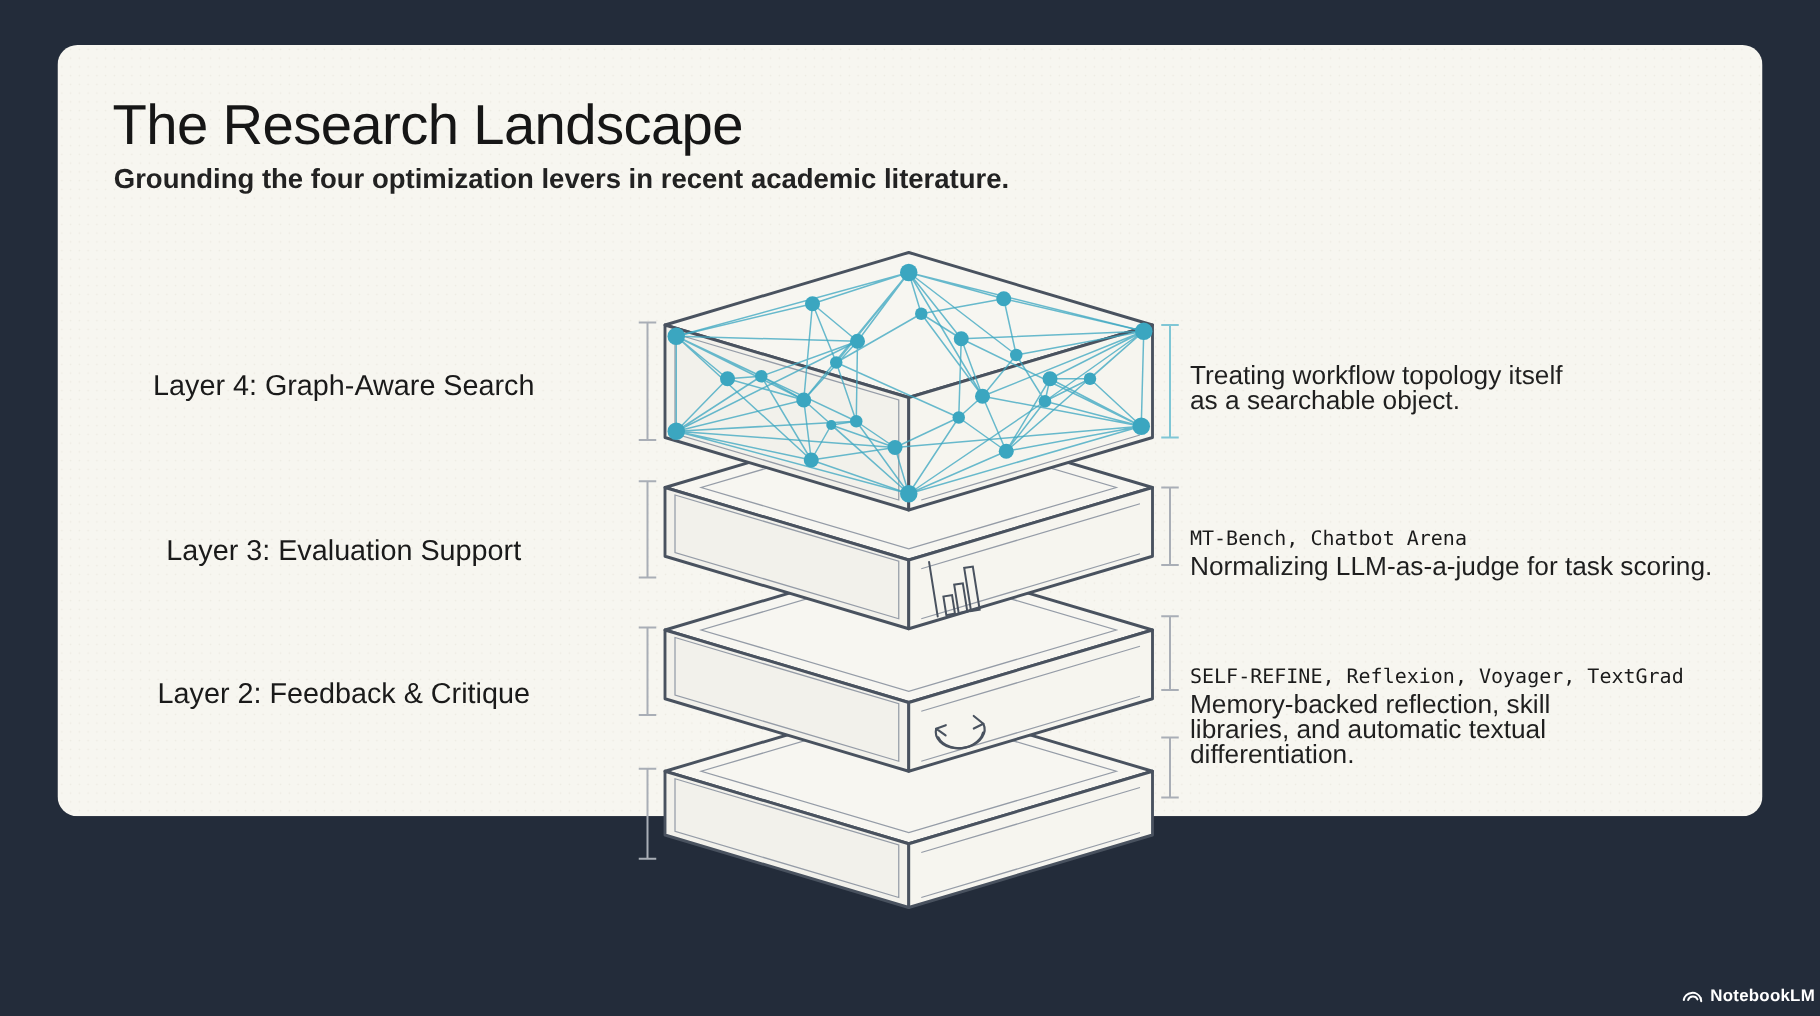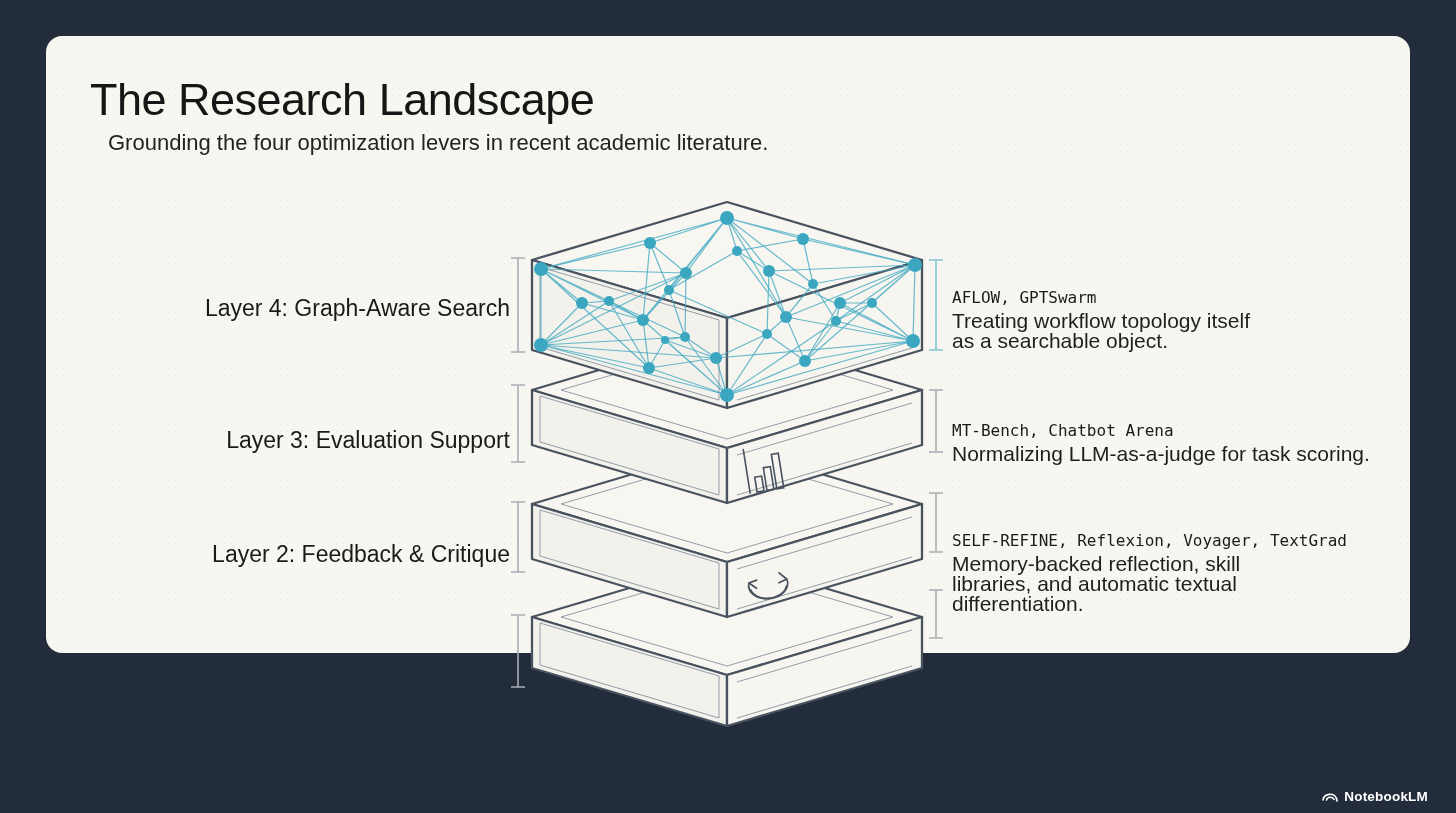--- a/index.html
+++ b/index.html
@@ -13,43 +13,43 @@
     background:#F7F6F0;border-radius:16px;
     background-image:radial-gradient(#ECEAE1 0.7px, transparent 0.8px);
     background-size:7px 7px;
   }
   .title{
     position:absolute;left:44px;top:38px;
     font-size:45px;font-weight:500;color:#161616;letter-spacing:-0.5px;
   }
   .subtitle{
     position:absolute;left:45px;top:94px;
-    font-size:22px;font-weight:400;color:#222;margin-left:17px;
+    font-size:22px;font-weight:700;color:#222;
   }
   .layer-label{
-    position:absolute;right:900px;width:470px;text-align:right;
+    position:absolute;right:900px;width:470px;text-align:center;
     font-size:23px;color:#1a1a1a;line-height:28px;transform:translateY(-50%);
     white-space:nowrap;
   }
   .ll-4{top:272px;} .ll-3{top:404px;} .ll-2{top:518px;} .ll-1{top:620px;}
   .diagram{position:absolute;left:454px;top:154px;width:450px;height:545px;}
   .ann{position:absolute;left:906px;}
   .ann .papers{
     font-family:"DejaVu Sans Mono", monospace;
     font-size:16px;color:#1b1b1b;white-space:nowrap;line-height:20px;
   }
   .ann .desc{
     font-size:21px;color:#1f1f1f;line-height:20px;margin-top:3px;
   }
   .ann-4{top:252px;} .ann-4 .desc{width:300px;}
   .ann-3{top:385px;} .ann-3 .desc{width:420px;}
   .ann-2{top:495px;} .ann-2 .desc{width:360px;}
   .ann-1{top:592px;} .ann-1 .desc{width:300px;}
   .brand{
-    position:absolute;right:28px;bottom:9px;display:flex;align-items:center;gap:5px;
+    position:absolute;right:4px;bottom:9px;display:flex;align-items:center;gap:5px;
     color:#FFFFFF;font-size:13.5px;font-weight:600;letter-spacing:0.2px;
   }
 </style>
 </head>
 <body>
 
 <div class="card">
 
   <div class="title">The Research Landscape</div>
   <div class="subtitle">Grounding the four optimization levers in recent academic literature.</div>
@@ -155,21 +155,20 @@
     </g>
     <g fill="none" stroke-width="1.6">
       <path d="M429,70 H443 M436,70 V160 M429,160 H443" stroke="#7FC6D5"></path>
       <path d="M429,200 H443 M436,200 V262 M429,262 H443" stroke="#A9AEB6"></path>
       <path d="M429,303 H443 M436,303 V362 M429,362 H443" stroke="#A9AEB6"></path>
       <path d="M429,400 H443 M436,400 V448 M429,448 H443" stroke="#A9AEB6"></path>
     </g>
   </svg>
 
   <div class="ann ann-4">
-    <div class="papers">AFLOW, GPTSwarm</div>
     <div class="desc">Treating workflow topology itself as a searchable object.</div>
   </div>
   <div class="ann ann-3">
     <div class="papers">MT-Bench, Chatbot Arena</div>
     <div class="desc">Normalizing LLM-as-a-judge for task scoring.</div>
   </div>
   <div class="ann ann-2">
     <div class="papers">SELF-REFINE, Reflexion, Voyager, TextGrad</div>
     <div class="desc">Memory-backed reflection, skill libraries, and automatic textual differentiation.</div>
   </div>

